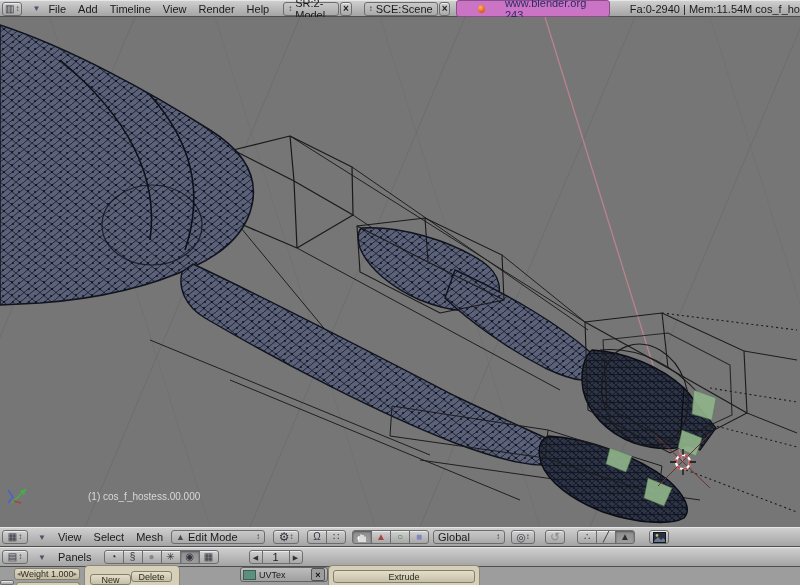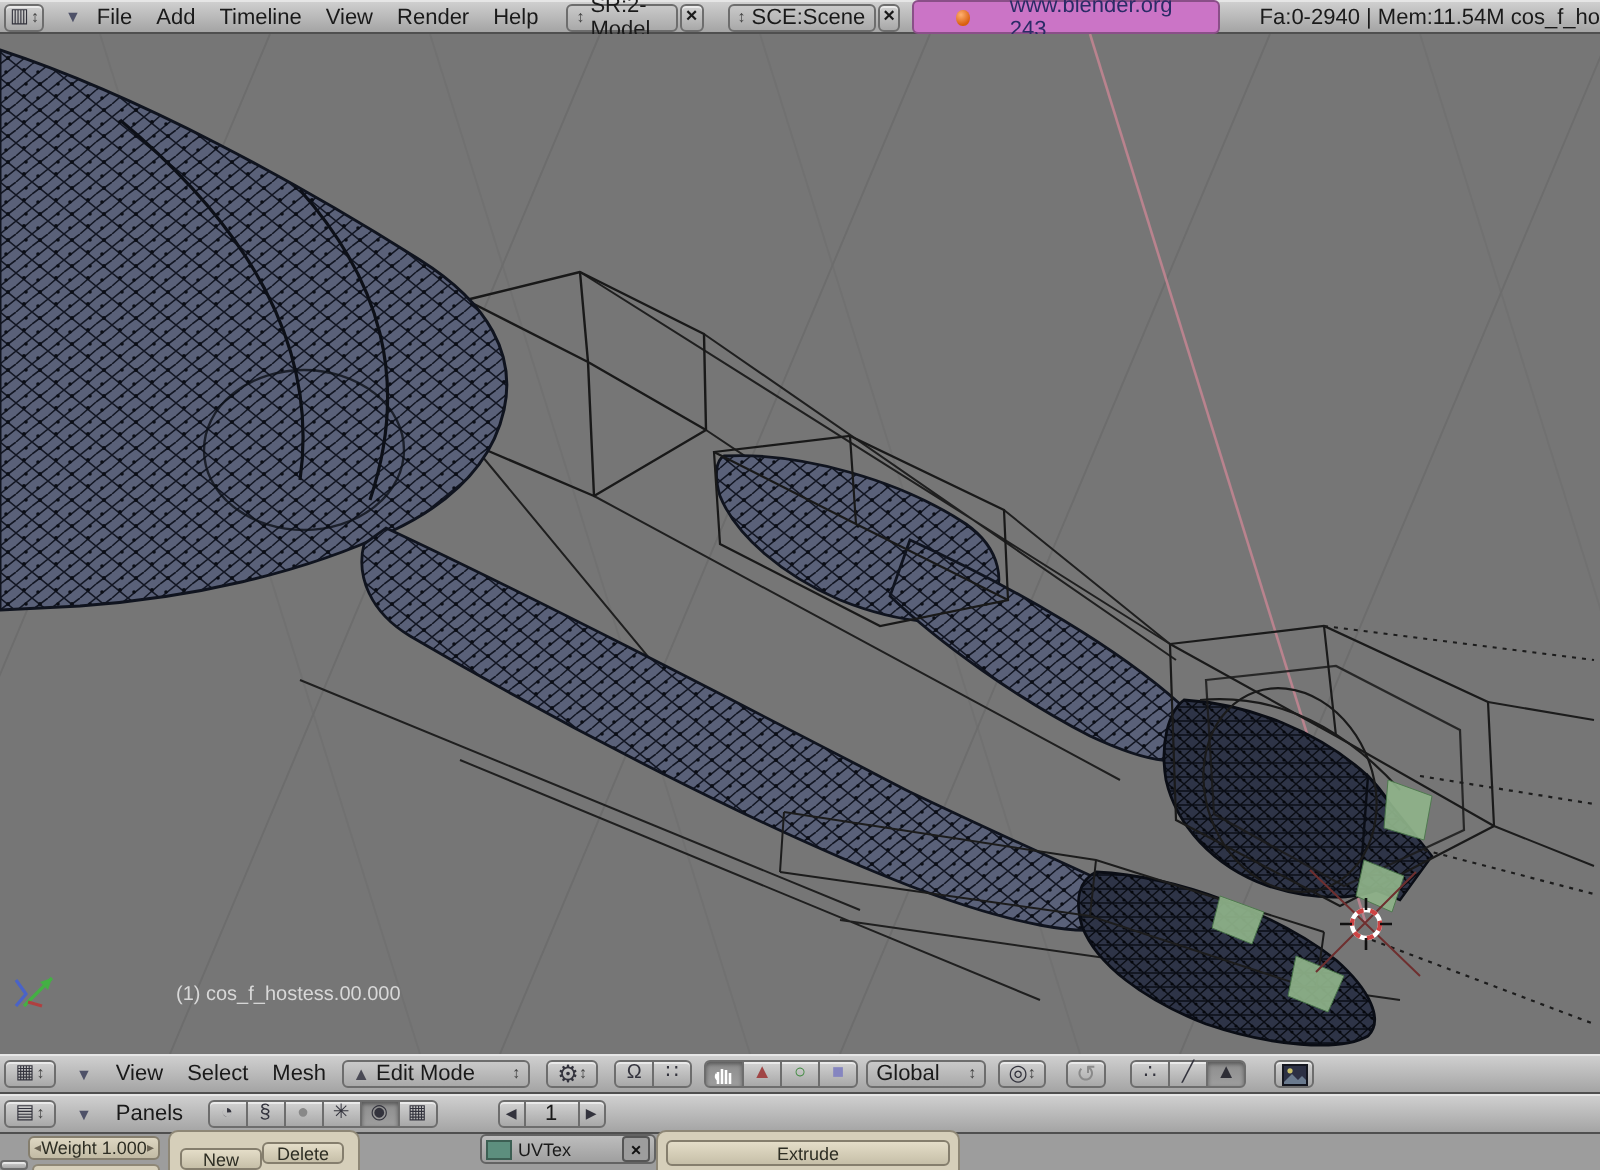--- a/index.html
+++ b/index.html
@@ -227,21 +227,21 @@
       <div class="btn cell">
         <span class="glyph" style="color:#a04545">▲</span>
       </div>
       <div class="btn cell">
         <span class="glyph" style="color:#3f8a3f;font-weight:bold">○</span>
       </div>
       <div class="btn cell">
         <span class="glyph" style="color:#8585c0">■</span>
       </div>
     </div>
-    <div class="combo" style="margin-left:4px;width:60px">
+    <div class="combo" style="margin-left:4px;width:72px">
       <span>Global</span>
       <span class="combo-ar" style="margin-left:auto">↕</span>
     </div>
     <div class="btn" style="margin-left:6px;width:24px">
       <span class="glyph" style="font-size:11px">◎</span>
       <span class="combo-ar">↕</span>
     </div>
     <div class="btn cell" style="margin-left:10px">
       <span class="glyph" style="color:#8a8a8a;font-size:12px">↺</span>
     </div>

